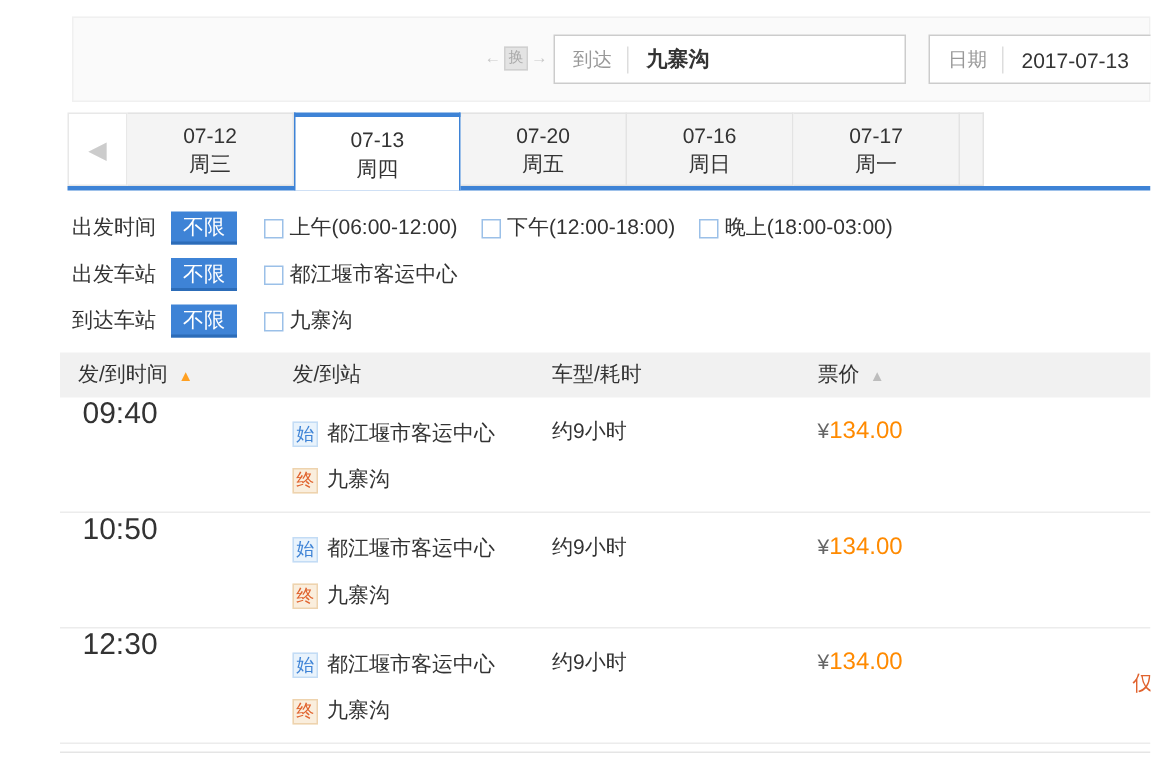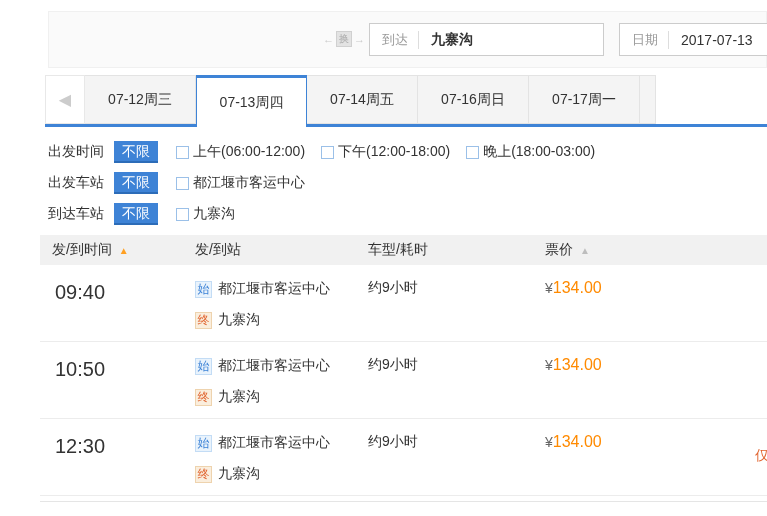--- a/index.html
+++ b/index.html
@@ -24,21 +24,21 @@
   .swap .sw-box { width:16px; height:16px; margin:0 2px; background:#e3e3e3;
     border:1px solid #d0d0d0; color:#aaa; font-size:10px; line-height:14px;
     text-align:center; }
 
   
   .tab-bar { position:absolute; left:45px; top:75px; width:722px; height:52px;
     display:flex; align-items:stretch; border-bottom:3px solid #3e83d6; }
   .tab-prev { width:40px; background:#fff; border:1px solid #e8e8e8;
     display:flex; align-items:center; justify-content:center; color:#ccc; font-size:16px; }
   .tab { width:111px; background:#f4f4f4; border:1px solid #e3e3e3; border-left:none;
-    display:flex; align-items:center; justify-content:center;
+    display:flex; flex-direction:column; align-items:center; justify-content:center;
     font-size:14px; line-height:19px; color:#333; }
   .tab.active { background:#fff; border:1px solid #3e83d6; border-top:3px solid #3e83d6;
     border-bottom:none; margin-bottom:-3px; z-index:2; }
   .tab.stub { width:16px; }
 
   
   .filters { position:absolute; left:48px; top:141px; }
   .f-row { display:flex; align-items:center; height:22px; margin-bottom:9px; }
   .f-label { font-size:14px; width:66px; }
   .btn-unlimited { background:#3e83d6; border-bottom:2px solid #2c6cb8; color:#fff;
@@ -53,21 +53,21 @@
   .c1 { width:155px; padding-left:12px; }
   .c2 { width:173px; }
   .c3 { width:177px; }
   .c4 { width:180px; }
   .sort-arrow { font-size:10px; margin-left:3px; }
   .sort-active { color:#ffa022; }
   .sort-inactive { color:#bdbdbd; }
 
   .t-row { position:relative; height:77px; border-bottom:1px solid #ececec; display:flex; }
   .cell { padding-top:14px; }
-  .dep-time { font-size:20px; color:#333; padding-left:15px; padding-top:16px; }
+  .dep-time { font-size:20px; color:#333; padding-left:15px; }
   .station-line { display:flex; align-items:center; height:20px; margin-bottom:11px; font-size:14px; }
   .badge { width:17px; height:17px; font-size:12px; line-height:15px; text-align:center;
     margin-right:6px; }
   .badge-origin { color:#3e83d6; background:#e9f3fc; border:1px solid #c3dcf5; }
   .badge-dest   { color:#e0622d; background:#faeedd; border:1px solid #eed3ae; }
   .duration { font-size:14px; }
   .price { font-size:14px; color:#666; }
   .price .num { font-size:16px; color:#ff8a00; }
   .side-note { position:absolute; left:715px; top:28px; color:#e0622d; font-size:14px; }
 
@@ -103,21 +103,21 @@
     </div>
     <div class="tab">
       <span>07-12</span>
       <span>周三</span>
     </div>
     <div class="tab active">
       <span>07-13</span>
       <span>周四</span>
     </div>
     <div class="tab">
-      <span>07-14</span>
+      <span>07-20</span>
       <span>周五</span>
     </div>
     <div class="tab">
       <span>07-16</span>
       <span>周日</span>
     </div>
     <div class="tab">
       <span>07-17</span>
       <span>周一</span>
     </div>

